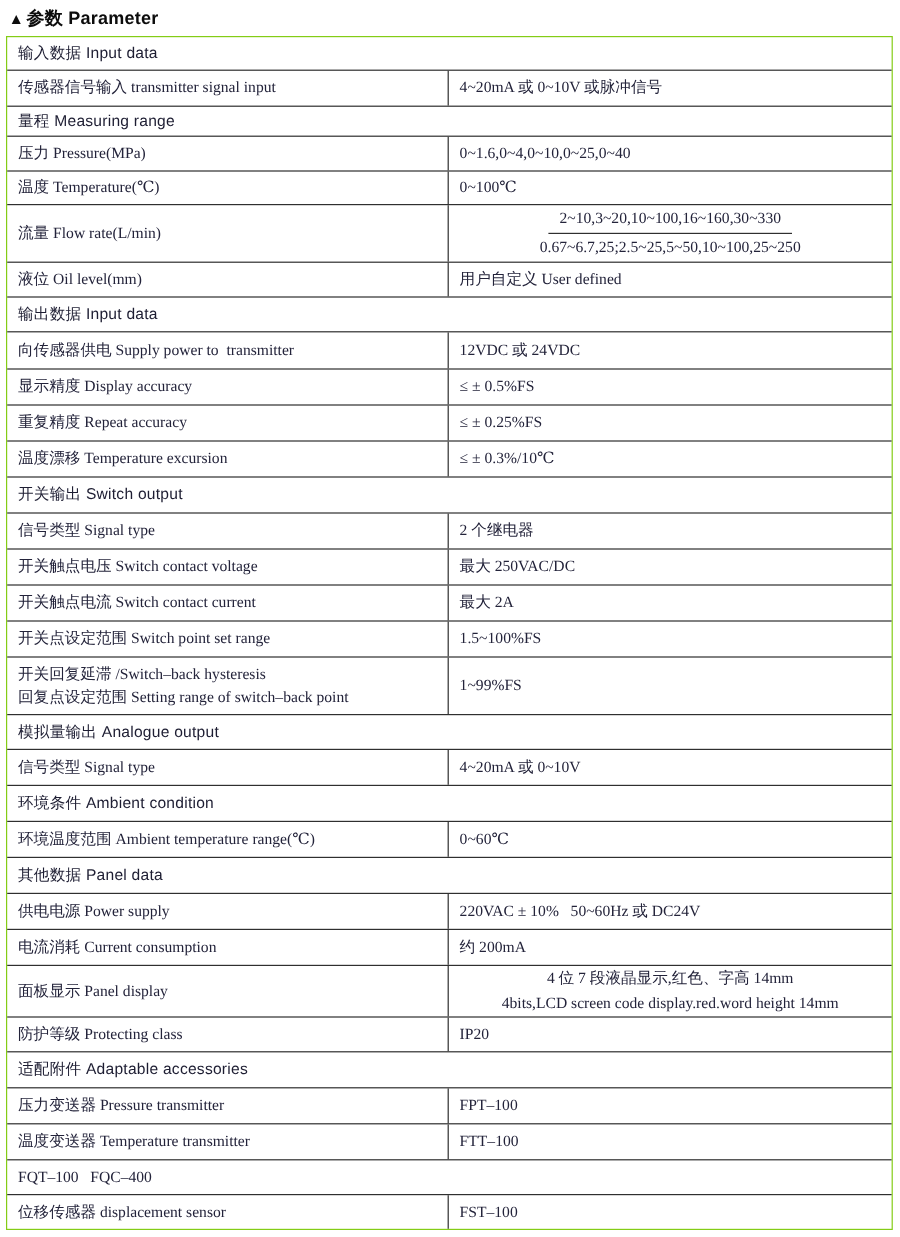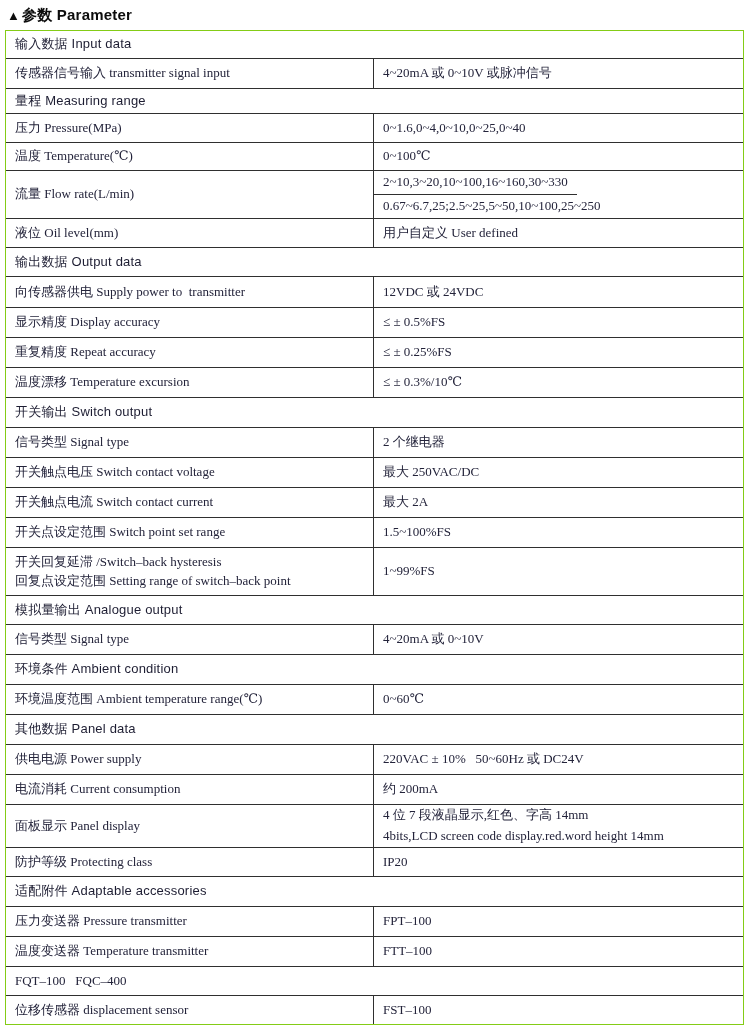--- a/index.html
+++ b/index.html
@@ -25,21 +25,21 @@
     box-sizing:border-box;display:flex;align-items:center;
     padding:0 9px;font-size:13px;white-space:pre-wrap;line-height:1.25;
   }
   .label-cell{width:368px;border-right:1px solid #2f2f2f;}
   .value-cell{flex:1;}
   .section-cell{
     width:100%;font-family:"Liberation Sans","DejaVu Sans",sans-serif;
     font-size:13px;color:#1d1d32;letter-spacing:.2px;
   }
   .label-cell.multi{flex-direction:column;align-items:flex-start;justify-content:center;gap:3px;text-align:right;}
-  .stack{flex-direction:column;align-items:flex-start;padding:0;}
+  .stack{flex-direction:column;align-items:center;padding:0;}
   .stack > div{flex:1;display:flex;align-items:center;padding:0 9px;box-sizing:border-box;}
   .stack.divided > div:first-child{border-bottom:1px solid #2f2f2f;}.h25{height:25px}.h27{height:27px}.h28{height:28px}
   .h29{height:29px}.h30{height:30px}.h31{height:31px}.h43{height:43px}.h48{height:48px}
 </style>
 </head>
 <body>
 
 <div class="doc-title">
   <span class="tri">▲</span>
   <span>参数 Parameter</span>
@@ -77,21 +77,21 @@
       <div>0.67~6.7,25;2.5~25,5~50,10~100,25~250</div>
     </div>
   </div>
 
   <div class="row h29">
     <div class="cell label-cell">液位 Oil level(mm)</div>
     <div class="cell value-cell">用户自定义 User defined</div>
   </div>
 
   <div class="row h29">
-    <div class="cell section-cell">输出数据 Output data</div>
+    <div class="cell section-cell">输出数据 Input data</div>
   </div>
 
   <div class="row h31">
     <div class="cell label-cell">向传感器供电 Supply power to  transmitter</div>
     <div class="cell value-cell">12VDC 或 24VDC</div>
   </div>
 
   <div class="row h30">
     <div class="cell label-cell">显示精度 Display accuracy</div>
     <div class="cell value-cell">≤ ± 0.5%FS</div>

